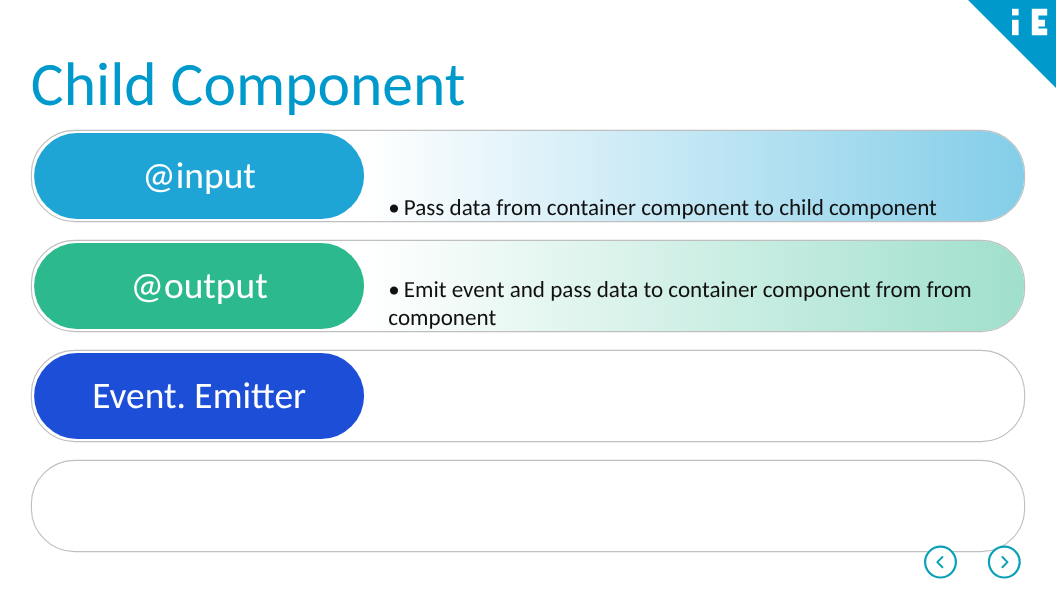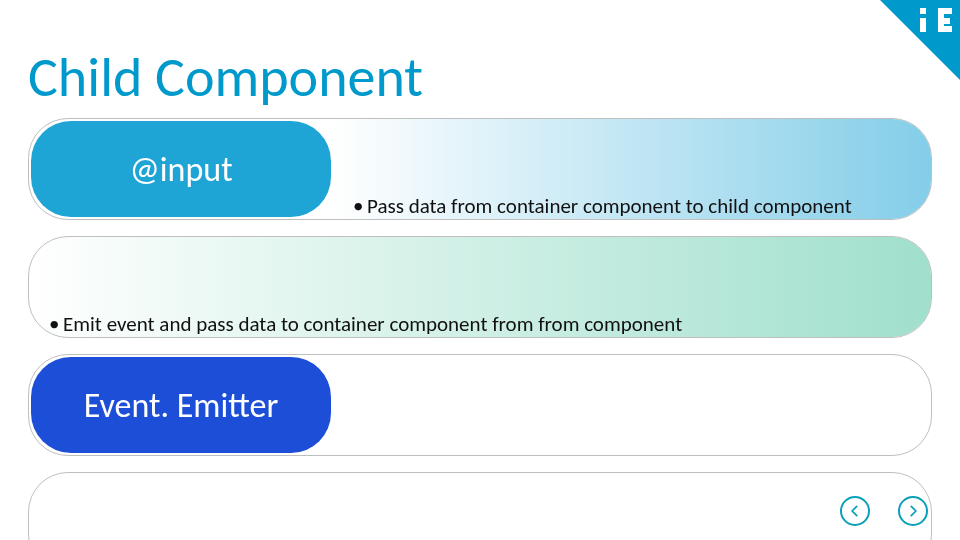--- a/index.html
+++ b/index.html
@@ -24,21 +24,21 @@
     pointer-events: none;
   }
 
   .rows {
     position: absolute;
     top: 118px; left: 28px; right: 28px;
   }
   .row {
     display: flex;
     align-items: stretch;
-    height: 102px;
+    height: 84px;
     margin-bottom: 16px;
     border: 1px solid #bfbfbf;
     border-radius: 40px;
     overflow: hidden;
     background: #fff;
   }
   .pill {
     flex: 0 0 300px;
     border-radius: 40px;
     display: flex;
@@ -114,20 +114,21 @@
 
   <div class="row">
     <div class="pill" style="background:#1ea5d6">@input</div>
     <div class="desc-wrap">
       <div class="gradient" style="background:linear-gradient(to right,rgba(30,165,214,0.0) 0%,rgba(30,165,214,0.55) 100%)"></div>
       <div class="desc"><span class="bullet">•</span><span>Pass data from container component to child component</span></div>
     </div>
   </div>
 
   <div class="row">
+    <div class="pill" style="background:#2cb98e">@output</div>
     <div class="desc-wrap">
       <div class="gradient" style="background:linear-gradient(to right,rgba(44,185,142,0.0) 0%,rgba(44,185,142,0.45) 100%)"></div>
       <div class="desc"><span class="bullet">•</span><span>Emit event and pass data to container component from from component</span></div>
     </div>
   </div>
 
   <div class="row">
     <div class="pill" style="background:#1d4ed8">Event. Emitter</div>
   </div>
 

